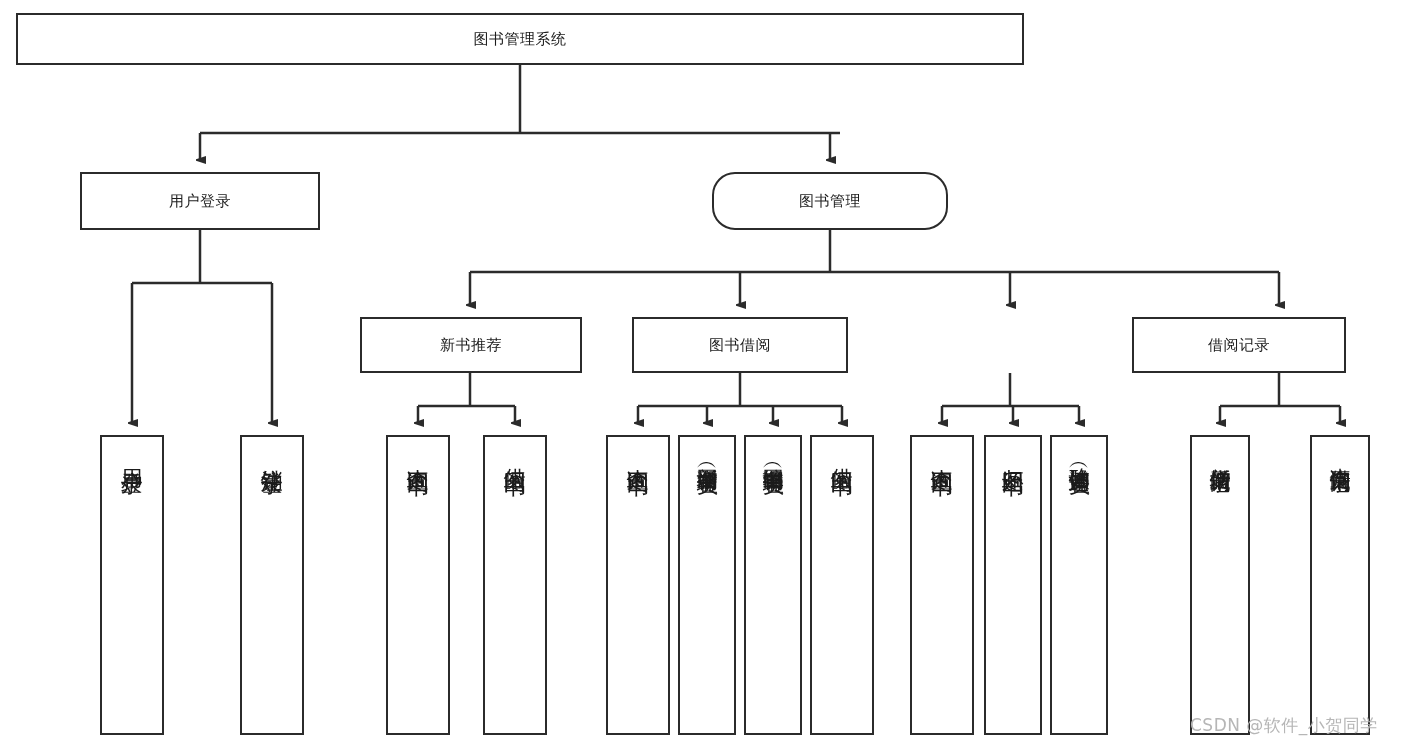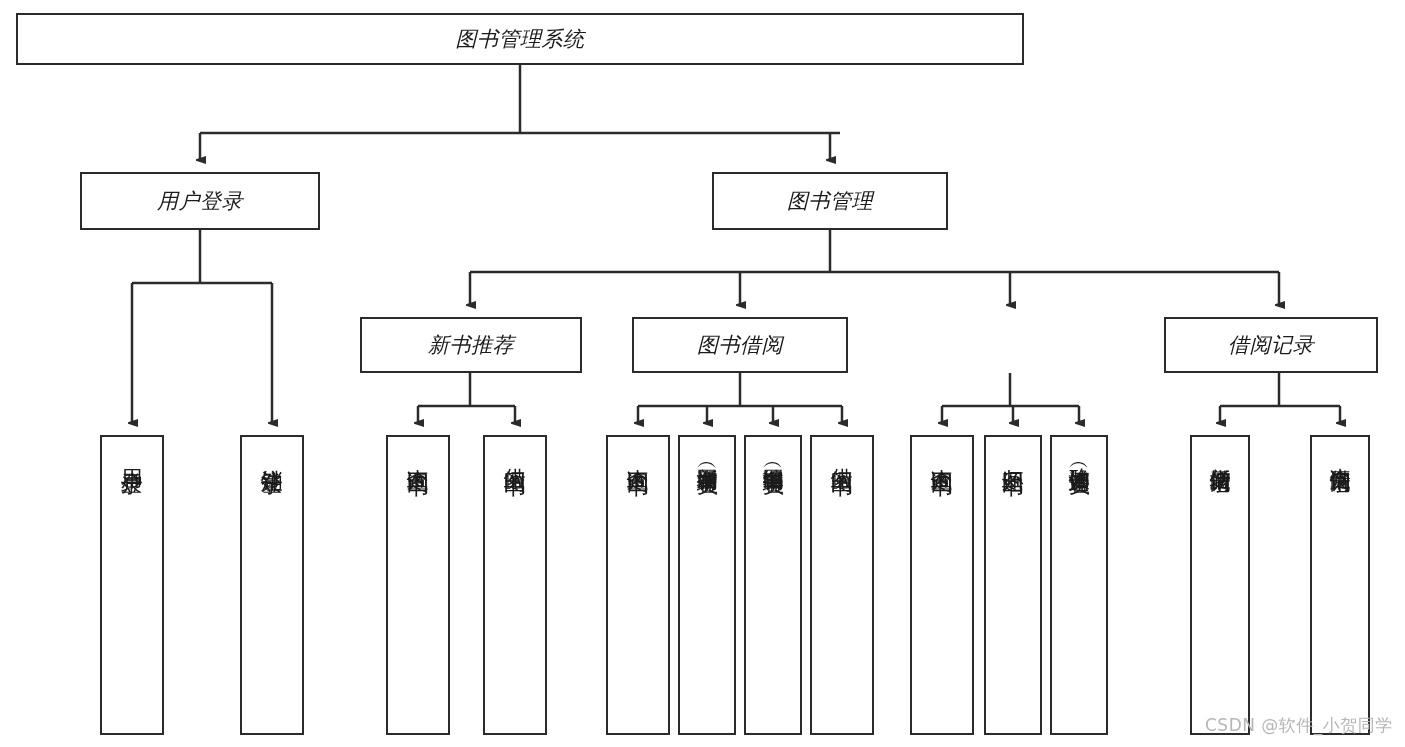--- a/index.html
+++ b/index.html
@@ -29,23 +29,22 @@
     position: absolute;
     box-sizing: border-box;
     background: #ffffff;
     border: 2px solid #2b2b2b;
     display: flex;
     align-items: center;
     justify-content: center;
     color: #1b1b1b;
   }
   .node.h {
-    font-size: 21px;
+    font-size: 15px;
     letter-spacing: 0.5px;
-    font-style: italic;
   }
   .node.v {
     align-items: flex-start;
     justify-content: center;
     padding-top: 14px;
   }
   .vtext {
     writing-mode: vertical-rl;
     text-orientation: upright;
     font-size: 22px;
@@ -57,21 +56,20 @@
   .vtext-wide {
     font-size: 21px;
     letter-spacing: 1px;
   }
   .watermark {
     position: absolute;
     font-size: 17px;
     color: #b6b6b6;
     white-space: nowrap;
     letter-spacing: 0.5px;
-    margin-left: 15px;
   }
 </style>
 </head>
 <body>
 
 <div id="canvas">
 
   <svg class="lines" viewBox="0 0 1405 747">
     <defs>
       <marker id="arrow" markerWidth="10" markerHeight="10" refX="4" refY="6" orient="auto" markerUnits="userSpaceOnUse">
@@ -122,31 +120,31 @@
     </g>
   </svg>
 
   <div class="node h" style="left:16px; top:13px; width:1008px; height:52px;">
     <span>图书管理系统</span>
   </div>
 
   <div class="node h" style="left:80px; top:172px; width:240px; height:58px;">
     <span>用户登录</span>
   </div>
-  <div class="node h" style="left:712px; top:172px; width:236px; height:58px;">
+  <div class="node h" style="left:712px; top:172px; width:236px; height:58px;border-radius:23px;">
     <span>图书管理</span>
   </div>
 
   <div class="node h" style="left:632px; top:317px; width:216px; height:56px;">
     <span>图书借阅</span>
   </div>
   <div class="node h" style="left:360px; top:317px; width:222px; height:56px;">
     <span>新书推荐</span>
   </div>
-  <div class="node h" style="left:1164px; top:317px; width:214px; height:56px;justify-content:center;">
+  <div class="node h" style="left:1132px; top:317px; width:214px; height:56px;justify-content:center;">
     <span>借阅记录</span>
   </div>
 
   <div class="node v" style="left:100px; top:435px; width:64px; height:300px;">
     <span class="vtext">用户登录</span>
   </div>
   <div class="node v" style="left:240px; top:435px; width:64px; height:300px;">
     <span class="vtext">注销登录</span>
   </div>
 

